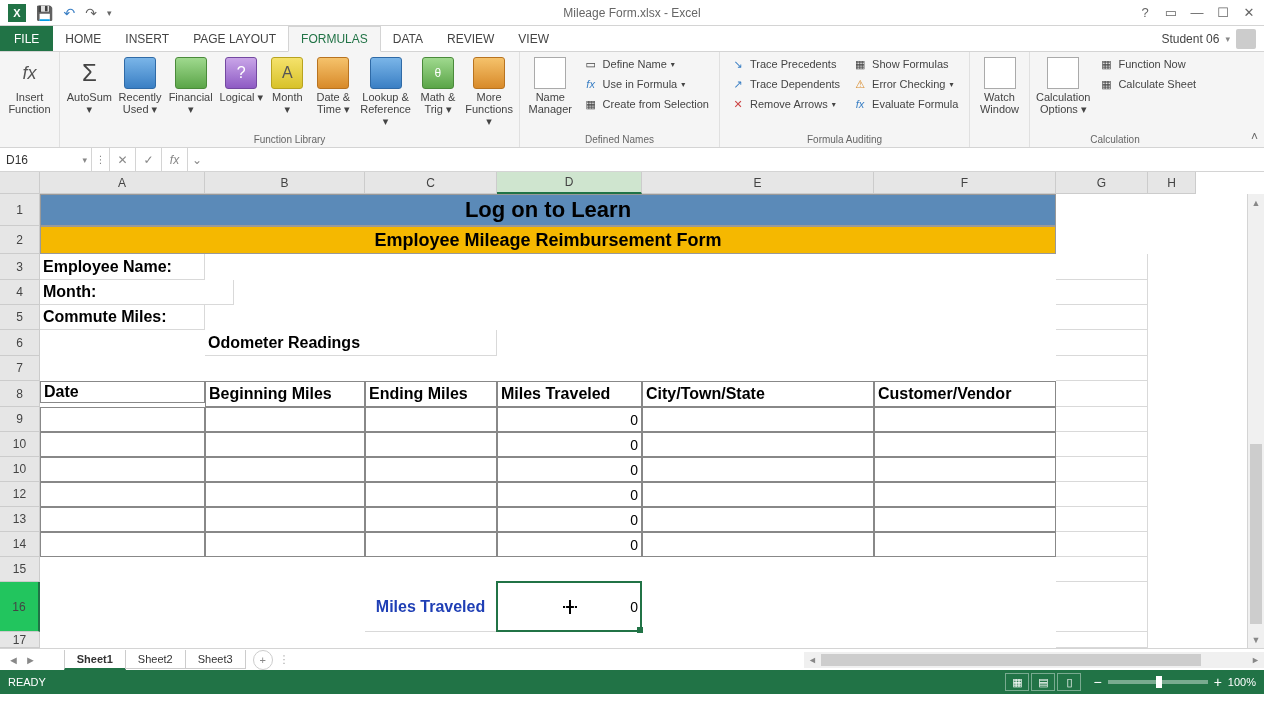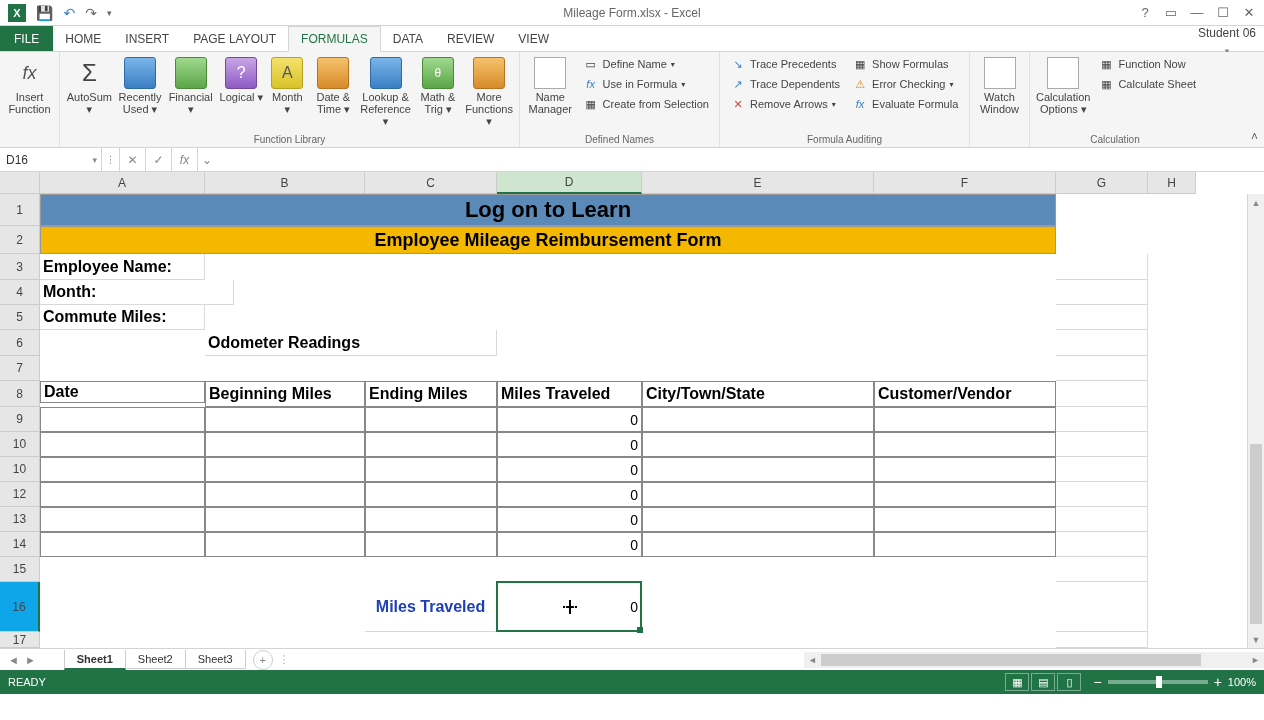--- a/index.html
+++ b/index.html
@@ -12,21 +12,21 @@
 .titlebar .qat-btn { color: #666; font-size: 14px; cursor: pointer; }
 .titlebar .title { position: absolute; left: 50%; transform: translateX(-50%); color: #666; font-size: 12px; }
 .titlebar .win-controls { margin-left: auto; display: flex; gap: 8px; padding-right: 6px; }
 .titlebar .win-btn { width: 18px; height: 18px; display: flex; align-items: center; justify-content: center; color: #666; font-size: 13px; cursor: pointer; }
 
 
 .ribbon-tabs { height: 26px; background: #fff; display: flex; align-items: stretch; border-bottom: 1px solid #d4d4d4; }
 .ribbon-tab { padding: 0 12px; display: flex; align-items: center; font-size: 12px; color: #444; cursor: pointer; text-transform: uppercase; }
 .ribbon-tab.file { background: #217346; color: #fff; font-weight: normal; padding: 0 14px; }
 .ribbon-tab.active { color: #217346; border: 1px solid #d4d4d4; border-bottom: 1px solid #f5f5f5; background: #f5f5f5; margin-bottom: -1px; }
-.ribbon-tabs .user { margin-left: auto; display: flex; align-items: center; gap: 6px; padding-right: 8px; color: #444; flex-direction: column; }
+.ribbon-tabs .user { margin-left: auto; display: flex; align-items: center; gap: 6px; padding-right: 8px; color: #444; }
 .user-avatar { width: 20px; height: 20px; background: #ccc; border-radius: 2px; }
 
 
 .ribbon { height: 96px; background: #f5f5f5; display: flex; border-bottom: 1px solid #d4d4d4; position: relative; }
 .rgroup { border-right: 1px solid #e0e0e0; padding: 3px 6px 2px 6px; display: flex; flex-direction: column; }
 .rgroup .grp-body { flex: 1; display: flex; align-items: flex-start; gap: 4px; }
 .rgroup .grp-label { font-size: 10px; color: #666; text-align: center; padding-top: 1px; }
 .big-btn { display: flex; flex-direction: column; align-items: center; justify-content: flex-start; width: 50px; padding: 2px 0; cursor: pointer; }
 .big-btn .bicon { width: 32px; height: 32px; margin-bottom: 2px; display: flex; align-items: center; justify-content: center; }
 .big-btn .blabel { font-size: 11px; text-align: center; line-height: 12px; color: #444; }
@@ -36,35 +36,35 @@
 .ribbon-collapse { position: absolute; right: 6px; bottom: 3px; color: #666; cursor: pointer; font-size: 12px; }
 
 .grad-blue { background: linear-gradient(#7ab5e8,#3a7fc4); border: 1px solid #2f6aa6; }
 .grad-purple { background: linear-gradient(#c9a5e8,#8e5bc4); border: 1px solid #7348a0; }
 .grad-green { background: linear-gradient(#9fd98e,#5ba548); border: 1px solid #4a8a3a; }
 .grad-orange { background: linear-gradient(#f5c26b,#d88a2a); border: 1px solid #b87320; }
 .grad-yellow { background: linear-gradient(#f5e26b,#d8c22a); border: 1px solid #b8a320; }
 
 
 .fbar { height: 24px; border-bottom: 1px solid #d4d4d4; display: flex; align-items: stretch; background: #fff; }
-.namebox { width: 102px; border-right: 1px solid #d4d4d4; display: flex; align-items: center; padding: 0 6px; font-size: 12px; position: relative; cursor: text; }
+.namebox { width: 92px; border-right: 1px solid #d4d4d4; display: flex; align-items: center; padding: 0 6px; font-size: 12px; position: relative; cursor: text; }
 .namebox::after { content: "▾"; position: absolute; right: 4px; font-size: 9px; color: #888; }
 .fbar .fb-btn { width: 26px; border-right: 1px solid #d4d4d4; display: flex; align-items: center; justify-content: center; color: #888; font-size: 12px; cursor: pointer; }
 .formula-input { flex: 1; padding: 0 6px; display: flex; align-items: center; font-size: 12px; cursor: text; }
 .fbar .expand { width: 18px; display: flex; align-items: center; justify-content: center; color: #888; cursor: pointer; }
 
 
 .grid-wrap { position: relative; height: 476px; display: flex; }
 .selectall { width: 40px; height: 22px; background: #e6e6e6; border-right: 1px solid #ccc; border-bottom: 1px solid #ccc; position: absolute; left: 0; top: 0; cursor: pointer; }
 .col-headers { position: absolute; left: 40px; top: 0; height: 22px; display: flex; }
 .col-h { background: #e6e6e6; border-right: 1px solid #ccc; border-bottom: 1px solid #ccc; display: flex; align-items: center; justify-content: center; font-size: 12px; color: #444; cursor: pointer; }
 .col-h.sel { background: #cfe5cf; border-bottom: 2px solid #217346; }
 .row-headers { position: absolute; left: 0; top: 22px; width: 40px; }
 .row-h { height: 25px; background: #e6e6e6; border-right: 1px solid #ccc; border-bottom: 1px solid #ccc; display: flex; align-items: center; justify-content: center; font-size: 12px; color: #444; cursor: pointer; }
-.row-h.sel { background: #0ea5e9; border-right: 2px solid #217346; }
+.row-h.sel { background: #22c55e; border-right: 2px solid #217346; }
 .cells { position: absolute; left: 40px; top: 22px; }
 .cell { position: absolute; border-right: 1px solid #d9d9d9; border-bottom: 1px solid #d9d9d9; font-size: 14px; color: #000; display: flex; align-items: center; padding: 0 3px; overflow: visible; white-space: nowrap; cursor: cell; }
 .active-cell { position: absolute; border: 2px solid #217346; pointer-events: none; }
 .active-cell::after { content: ""; position: absolute; right: -3px; bottom: -3px; width: 6px; height: 6px; background: #217346; }
 .cursor-cross { position: absolute; width: 14px; height: 14px; display: flex; align-items: center; justify-content: center; pointer-events: none; }
 .cursor-cross::before, .cursor-cross::after { content: ""; position: absolute; background: #000; }
 .cursor-cross::before { width: 14px; height: 2px; }
 .cursor-cross::after { width: 2px; height: 14px; }
 .cursor-cross .ring { position: absolute; width: 10px; height: 10px; border: 1px solid #fff; border-radius: 50%; }
 

